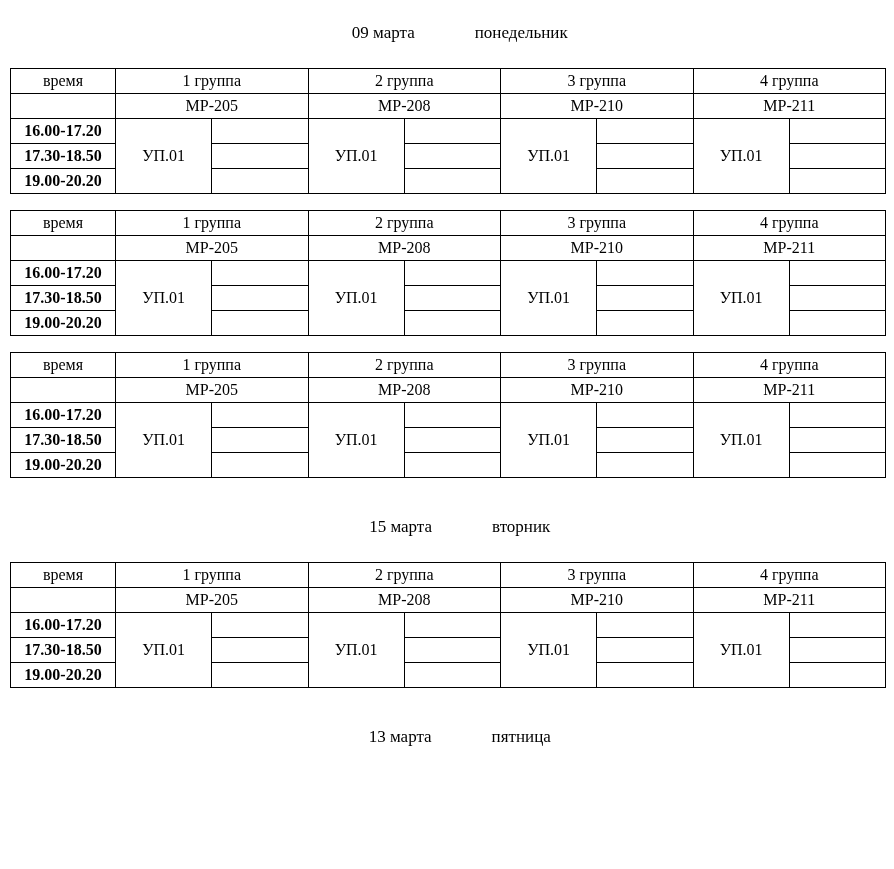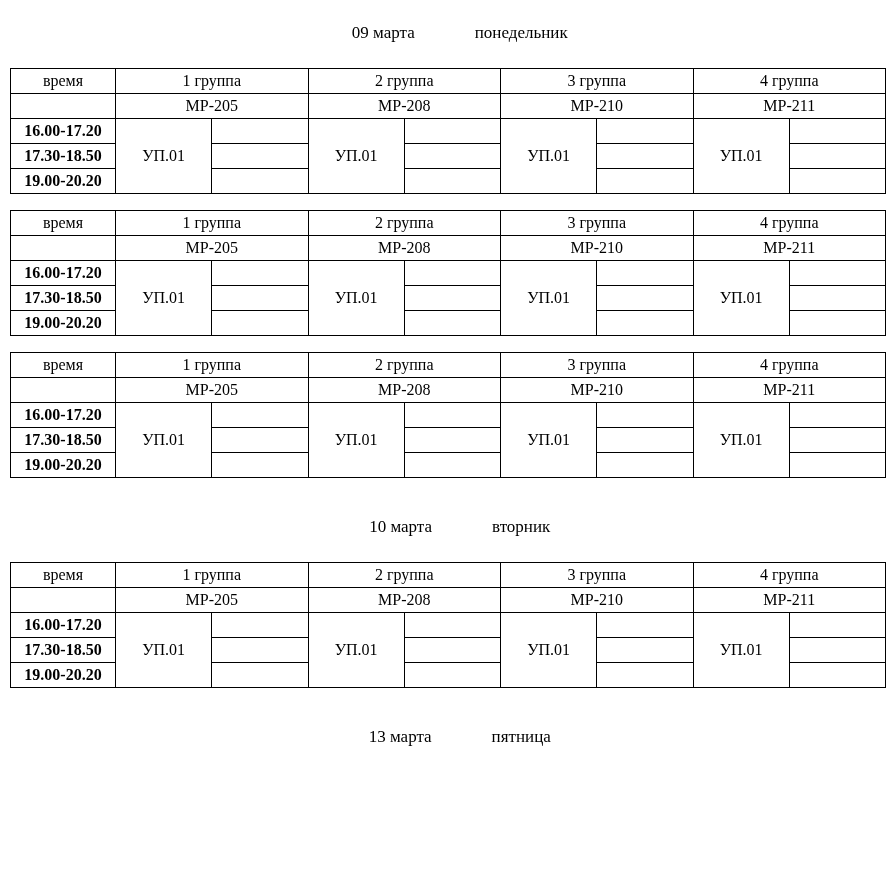--- a/index.html
+++ b/index.html
@@ -225,21 +225,21 @@
           <td class="empty"></td>
           <td class="empty"></td>
         </tr>
       </tbody>
     </table>
   </div>
   <div class="block-gap"></div>
 
   <div class="day-block">
     <div class="day-header">
-      <span class="date">10 марта</span><span class="weekday">вторник</span>
+      <span class="date">15 марта</span><span class="weekday">вторник</span>
     </div>
     <table class="sched">
       <tbody>
         <tr>
           <td class="time-head">время</td>
           <td class="group-head" colspan="2">1 группа</td>
           <td class="group-head" colspan="2">2 группа</td>
           <td class="group-head" colspan="2">3 группа</td>
           <td class="group-head" colspan="2">4 группа</td>
         </tr>

